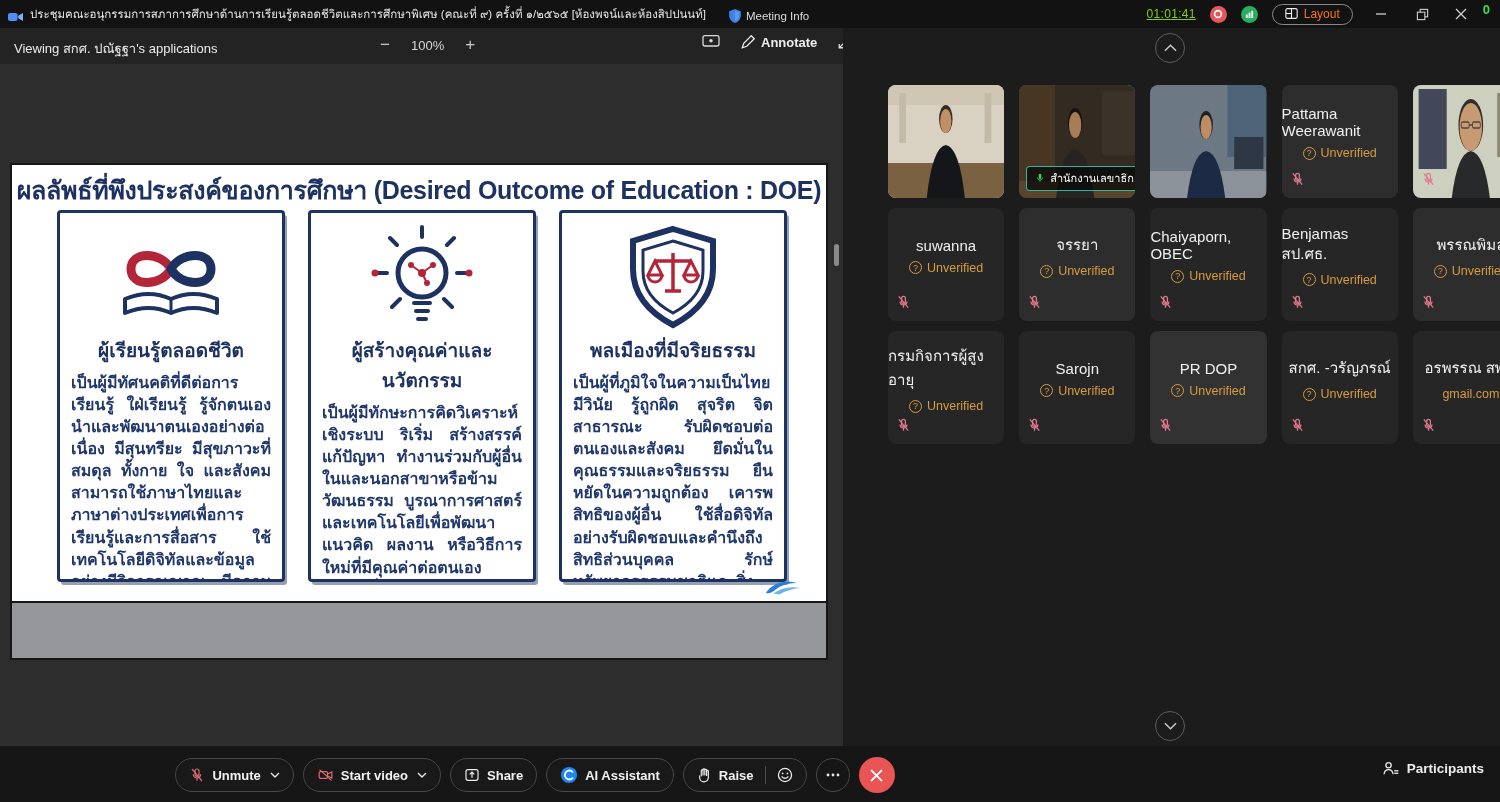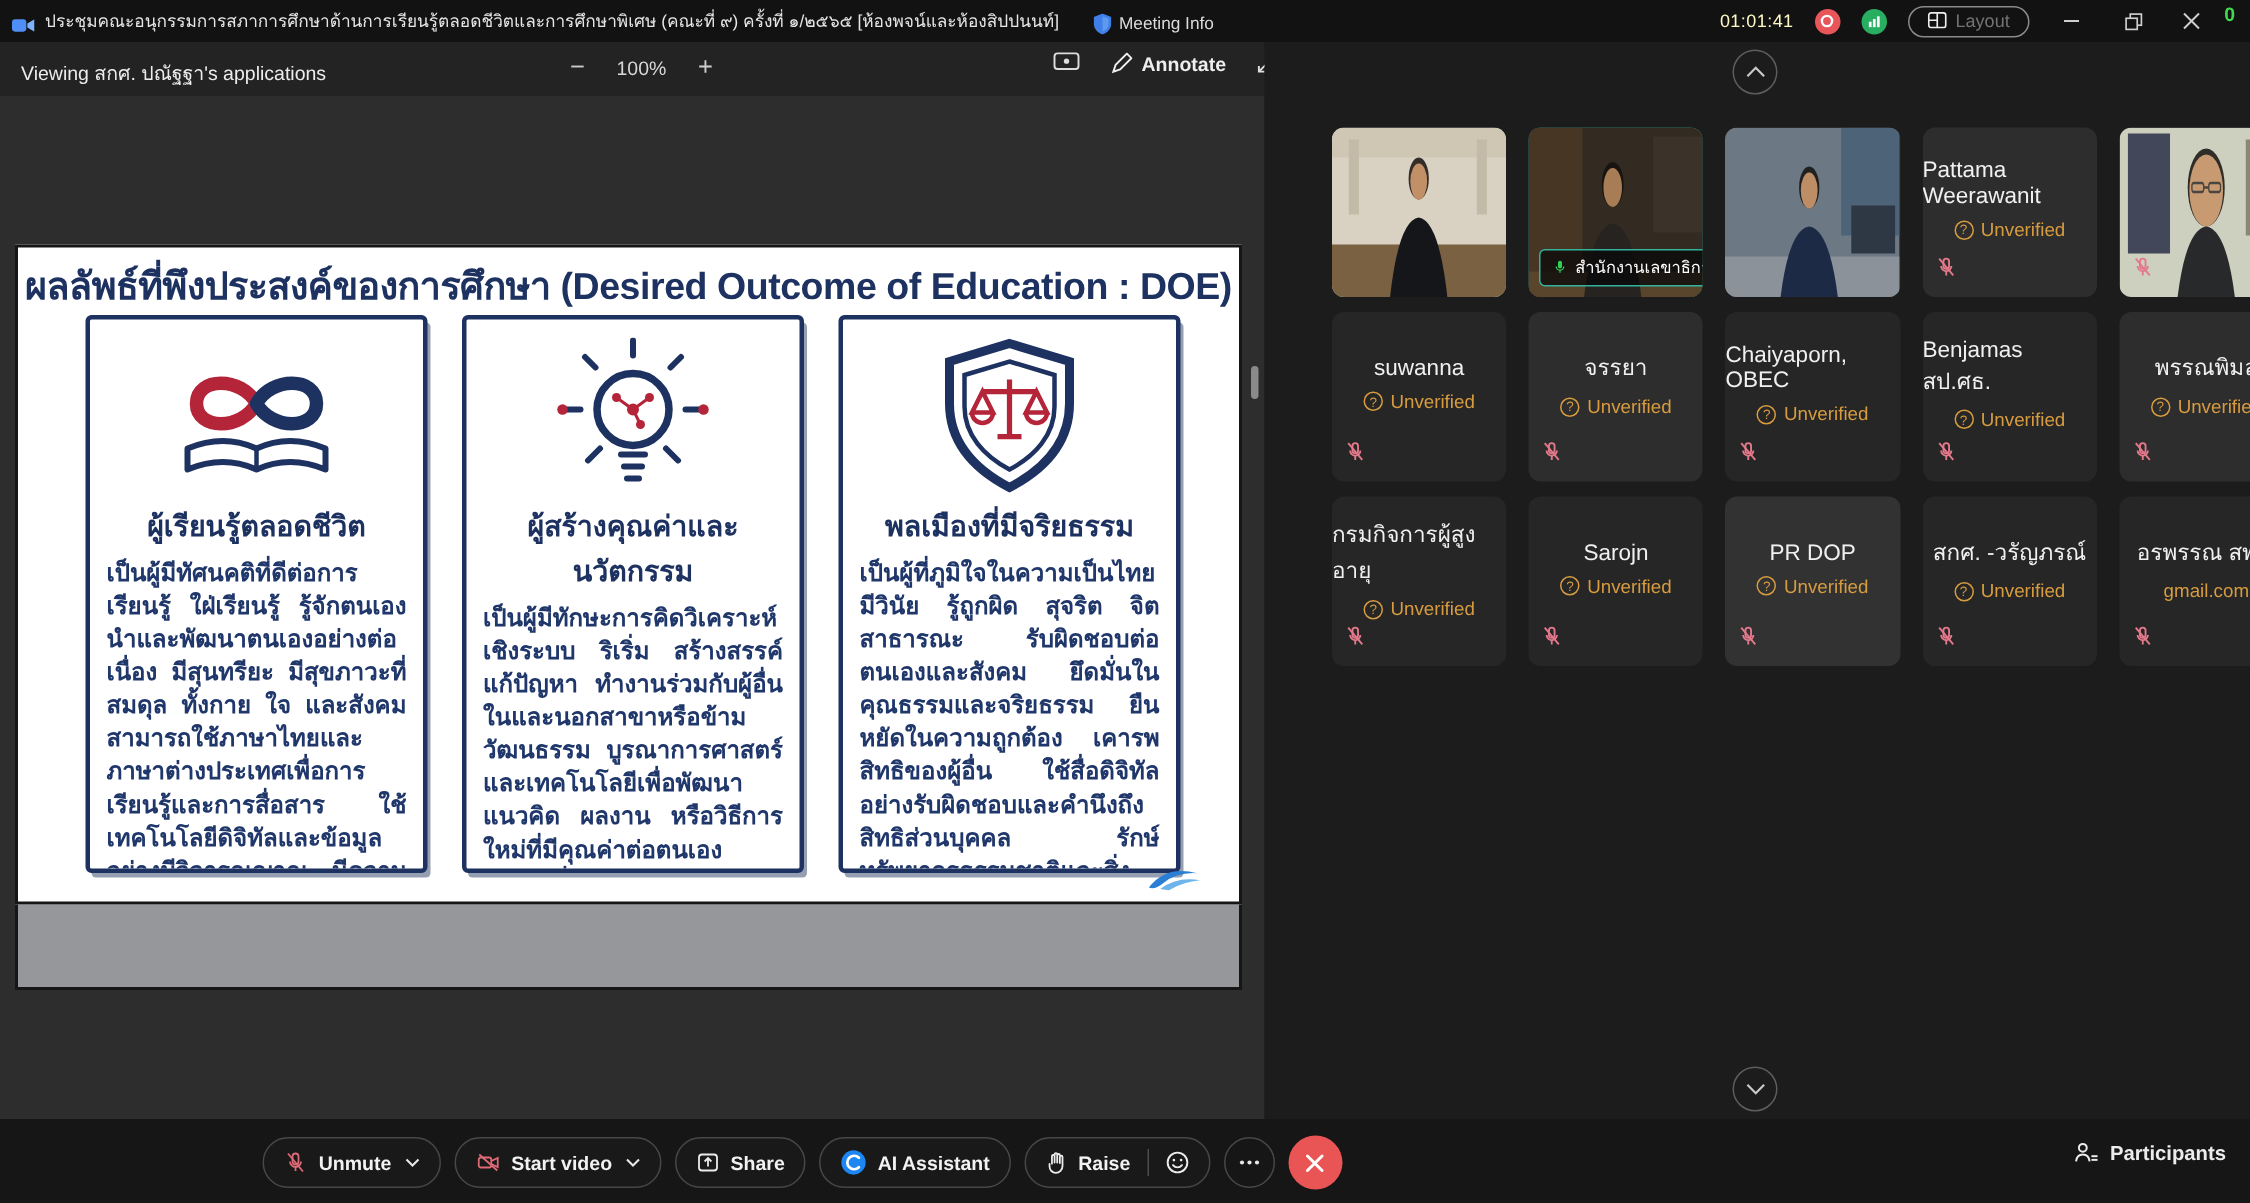--- a/index.html
+++ b/index.html
@@ -7,24 +7,24 @@
               font-family:"Liberation Sans", sans-serif; }
   #app { position:relative; width:1500px; height:802px; background:#1f1f1f; }
 
   
   #topbar { position:absolute; left:0; top:0; width:1500px; height:28px; background:#121212;
             display:flex; align-items:center; color:#e2e2e2; }
   .tb-left { display:flex; align-items:flex-end; gap:7px; margin-left:8px; min-width:0; }
   .tb-title { font-size:11.5px; color:#e6e6e6; white-space:nowrap; }
   .tb-info { display:flex; align-items:center; gap:5px; margin-left:16px; font-size:11.5px; color:#dcdcdc; cursor:pointer; }
   .tb-right { margin-left:auto; display:flex; align-items:center; gap:14px; margin-right:8px; }
-  .tb-timer { font-size:12px; color:#fef9c3; letter-spacing:.3px; }
+  .tb-timer { font-size:12px; color:#84cc16; letter-spacing:.3px;text-decoration:underline; }
   .round-ind { width:17px; height:17px; border-radius:50%; display:flex; align-items:center; justify-content:center; }
   .layout-btn { display:flex; align-items:center; gap:6px; border:1px solid #8a8a8a; border-radius:12px;
-                padding:2px 12px 3px; font-size:12px; color:#737373; cursor:pointer; }
+                padding:2px 12px 3px; font-size:12px; color:#f97316; cursor:pointer; }
   .win-btn { width:28px; height:20px; display:flex; align-items:center; justify-content:center; color:#cfcfcf; cursor:pointer; }
   .close-badge { color:#3ddc4f; font-weight:bold; font-size:13px; position:relative; top:-5px; left:-2px; }
 
   
   #viewbar { position:absolute; left:0; top:28px; width:843px; height:36px; background:#232323; }
   .vb-label { position:absolute; left:14px; top:10px; font-size:13px; color:#ececec; }
   .vb-zoom { position:absolute; left:376px; top:7px; display:flex; align-items:center; gap:17px; color:#d8d8d8; }
   .vb-zoom .zbtn { font-size:17px; width:18px; text-align:center; cursor:pointer; color:#cccccc; }
   .vb-zoom .zlevel { font-size:13px; }
   .vb-tools { position:absolute; left:702px; top:6px; display:flex; align-items:center; gap:20px; color:#dddddd; }

